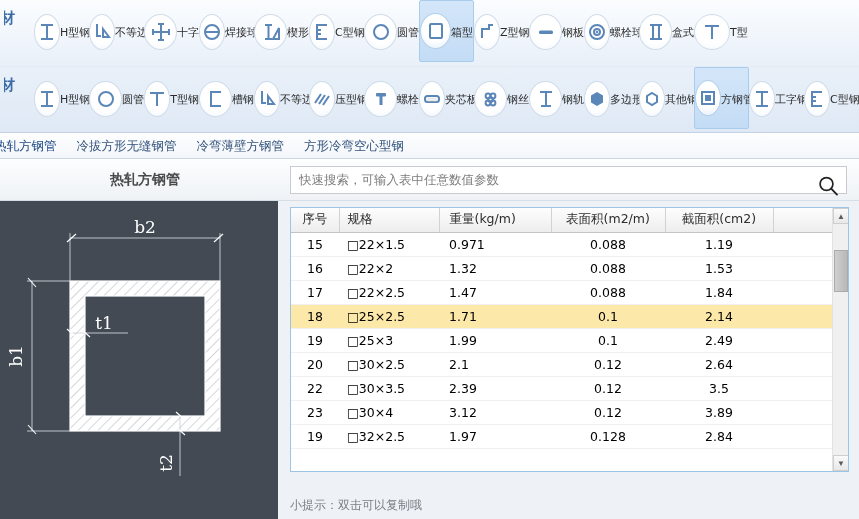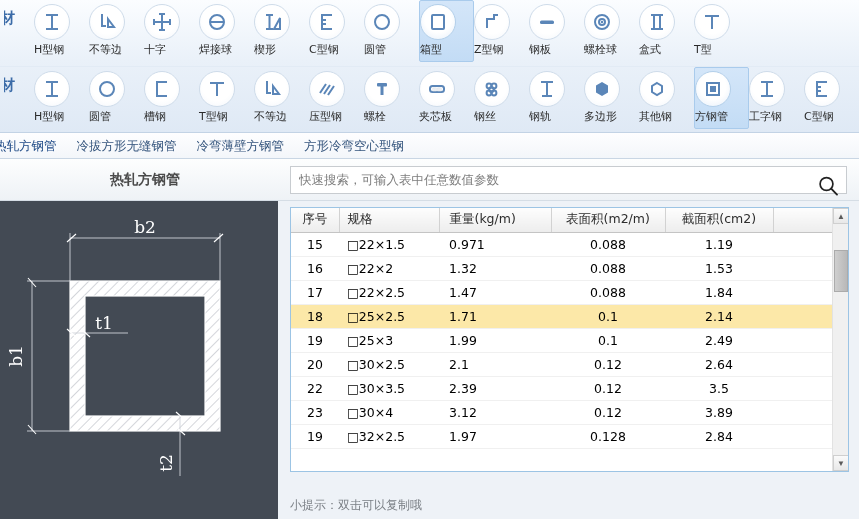--- a/index.html
+++ b/index.html
@@ -44,21 +44,22 @@
     line-height: 19px;
     letter-spacing: -1px;
   }
 
   .tool {
     flex: 0 0 55px;
     width: 55px;
     height: 62px;
     padding-top: 4px;
     display:flex;
-    flex-direction:column;
+    flex-direction:row;
+    align-items:center;
     cursor: pointer;
     border-radius: 2px;
   }
   .tool.selected {
     background: linear-gradient(180deg,#d4e6f9 0%, #c3dcf5 100%);
     border: 1px solid #a9cbec;
     padding-top: 3px;
   }
   .tool .circle {
     width: 36px; height: 36px;
@@ -388,32 +389,32 @@
             <span class="circle">
               <svg width="24" height="24" viewBox="0 0 24 24">
                 <circle cx="12" cy="12" r="7" stroke="#5b86b8" fill="none" stroke-width="2"></circle>
               </svg>
             </span>
             <span class="lbl">圆管</span>
           </div>
           <div class="tool">
             <span class="circle">
               <svg width="24" height="24" viewBox="0 0 24 24">
+                <path stroke="#5b86b8" fill="none" stroke-width="2" d="M5 6h14M12 6v13"></path>
+              </svg>
+            </span>
+            <span class="lbl">T型钢</span>
+          </div>
+          <div class="tool">
+            <span class="circle">
+              <svg width="24" height="24" viewBox="0 0 24 24">
                 <path stroke="#5b86b8" fill="none" stroke-width="2" d="M17 5H7v14h10"></path>
               </svg>
             </span>
             <span class="lbl">槽钢</span>
-          </div>
-          <div class="tool">
-            <span class="circle">
-              <svg width="24" height="24" viewBox="0 0 24 24">
-                <path stroke="#5b86b8" fill="none" stroke-width="2" d="M5 6h14M12 6v13"></path>
-              </svg>
-            </span>
-            <span class="lbl">T型钢</span>
           </div>
           <div class="tool">
             <span class="circle">
               <svg width="24" height="24" viewBox="0 0 24 24">
                 <path stroke="#5b86b8" fill="none" stroke-width="2" d="M7 4v12h4"></path>
                 <path stroke="#5b86b8" fill="none" stroke-width="2" d="M13 9l6 8H13z"></path>
               </svg>
             </span>
             <span class="lbl">不等边</span>
           </div>

